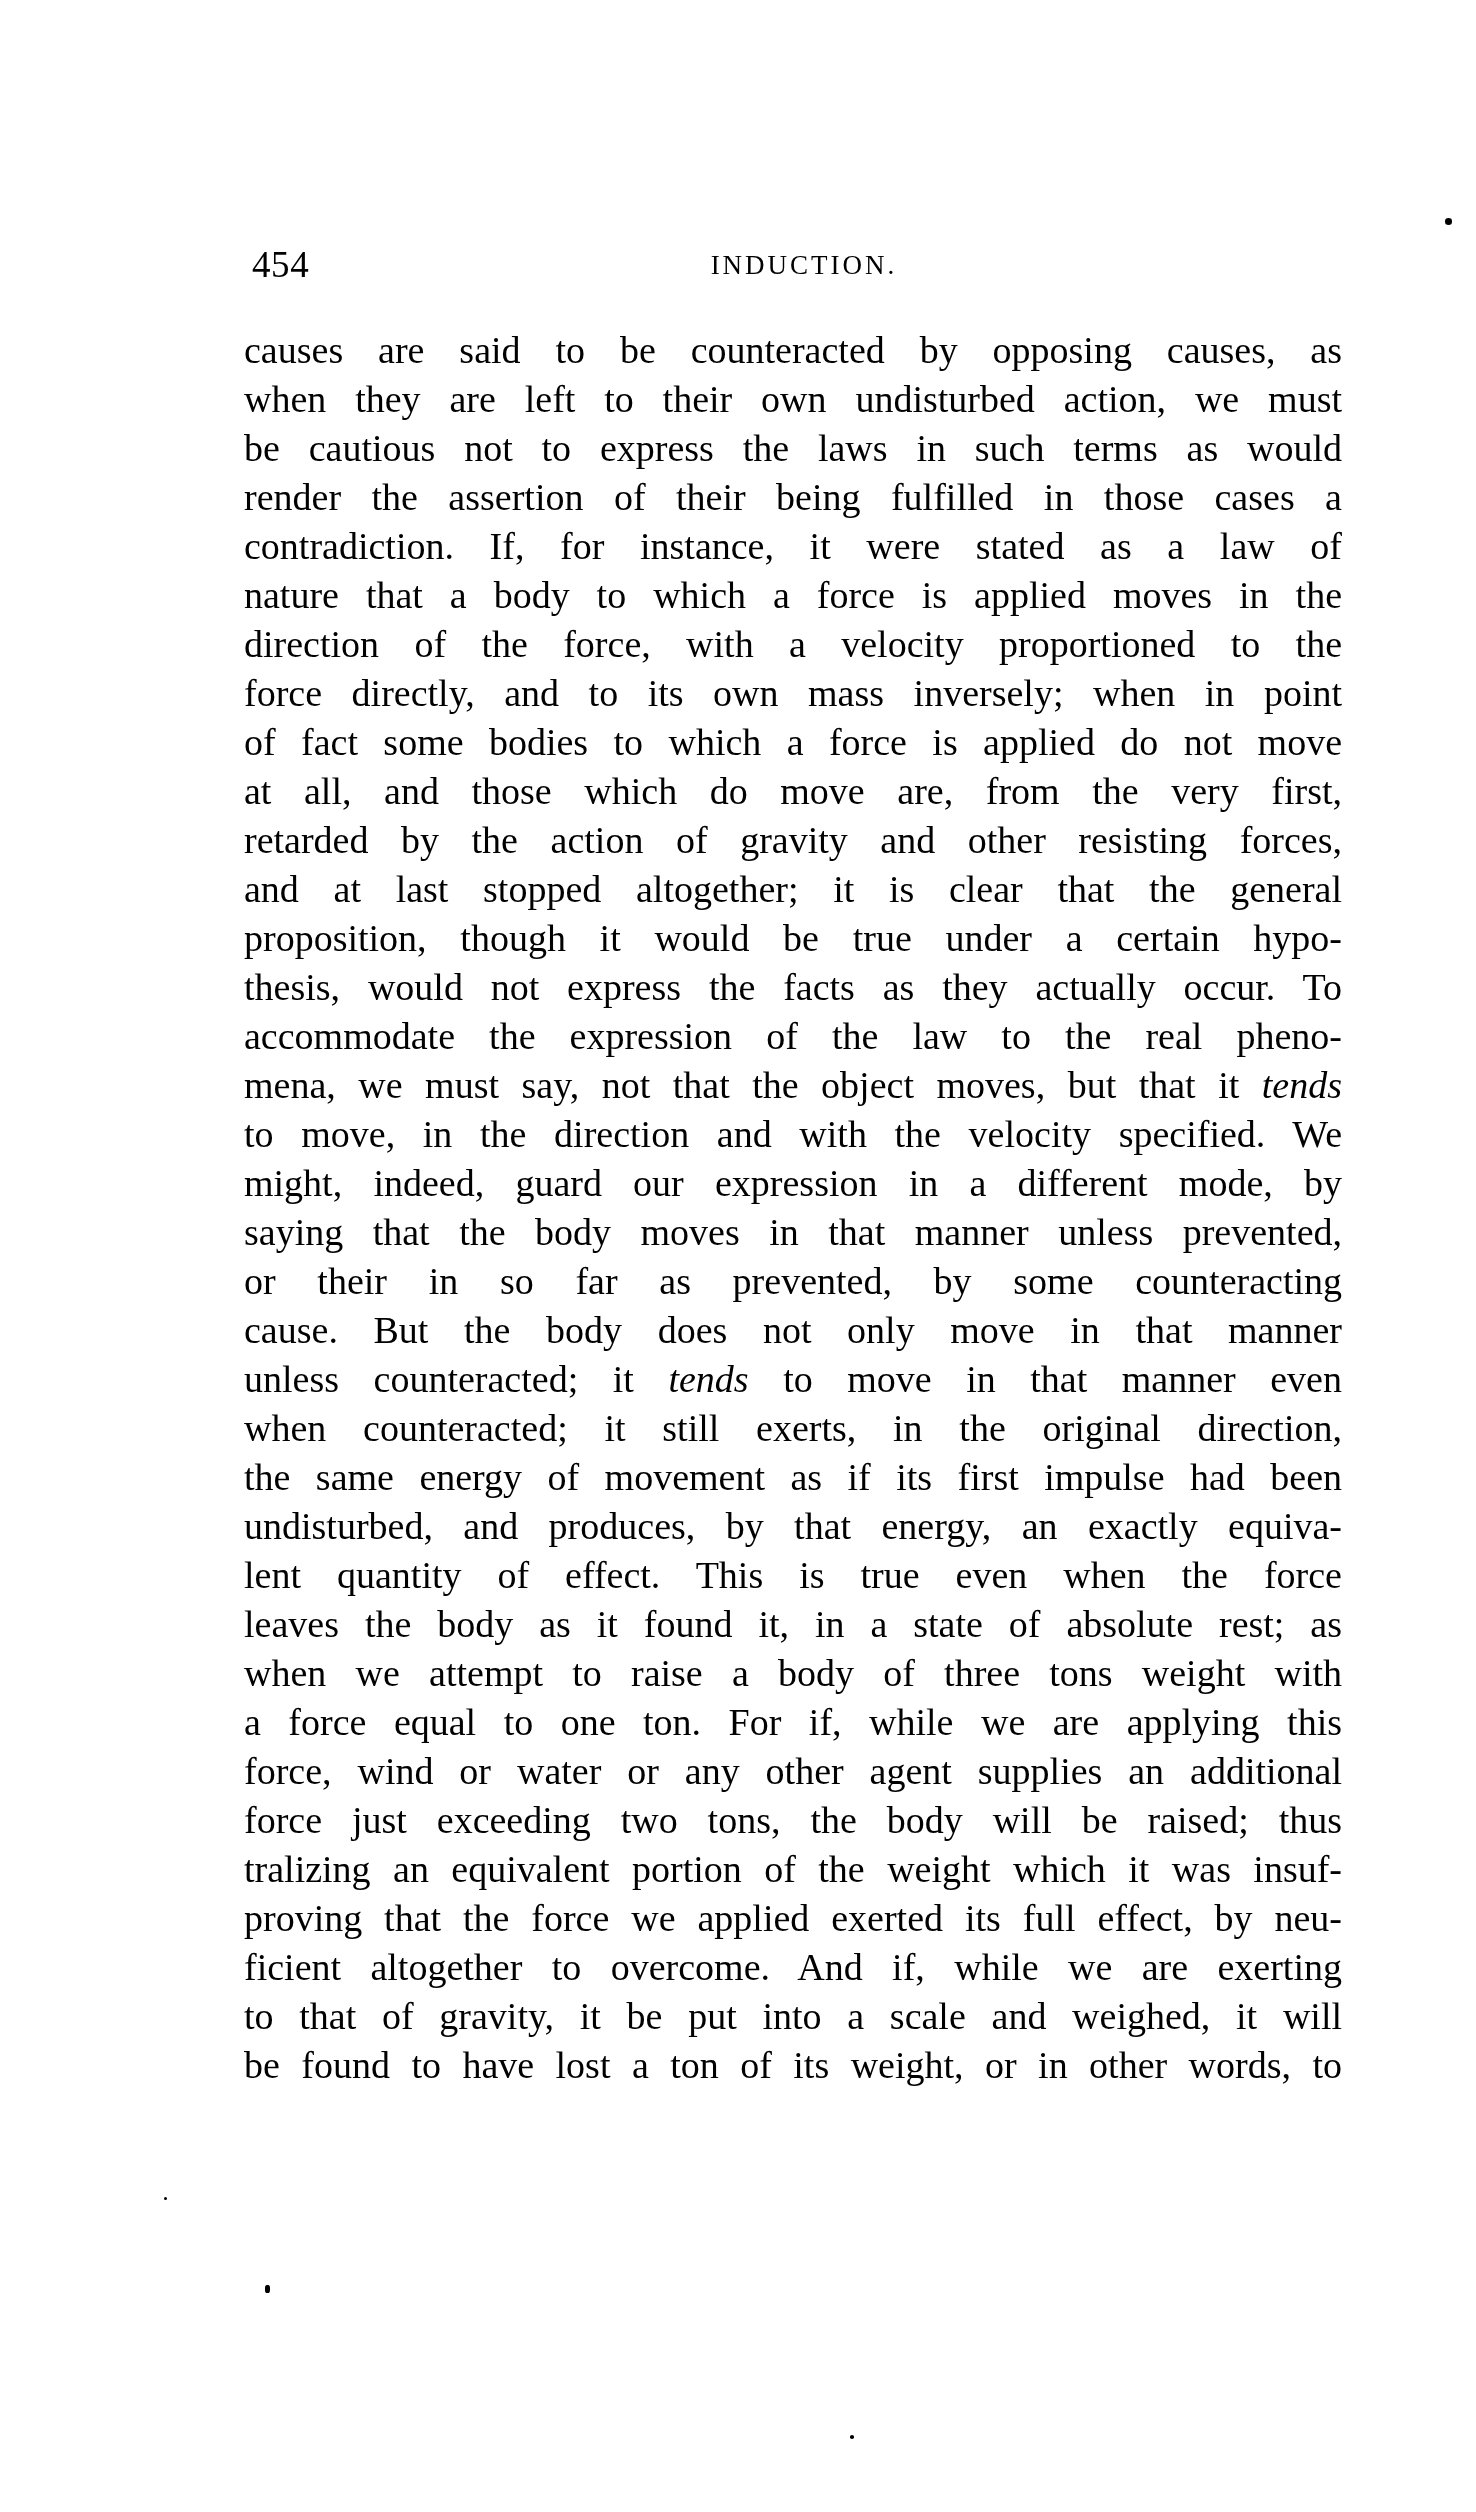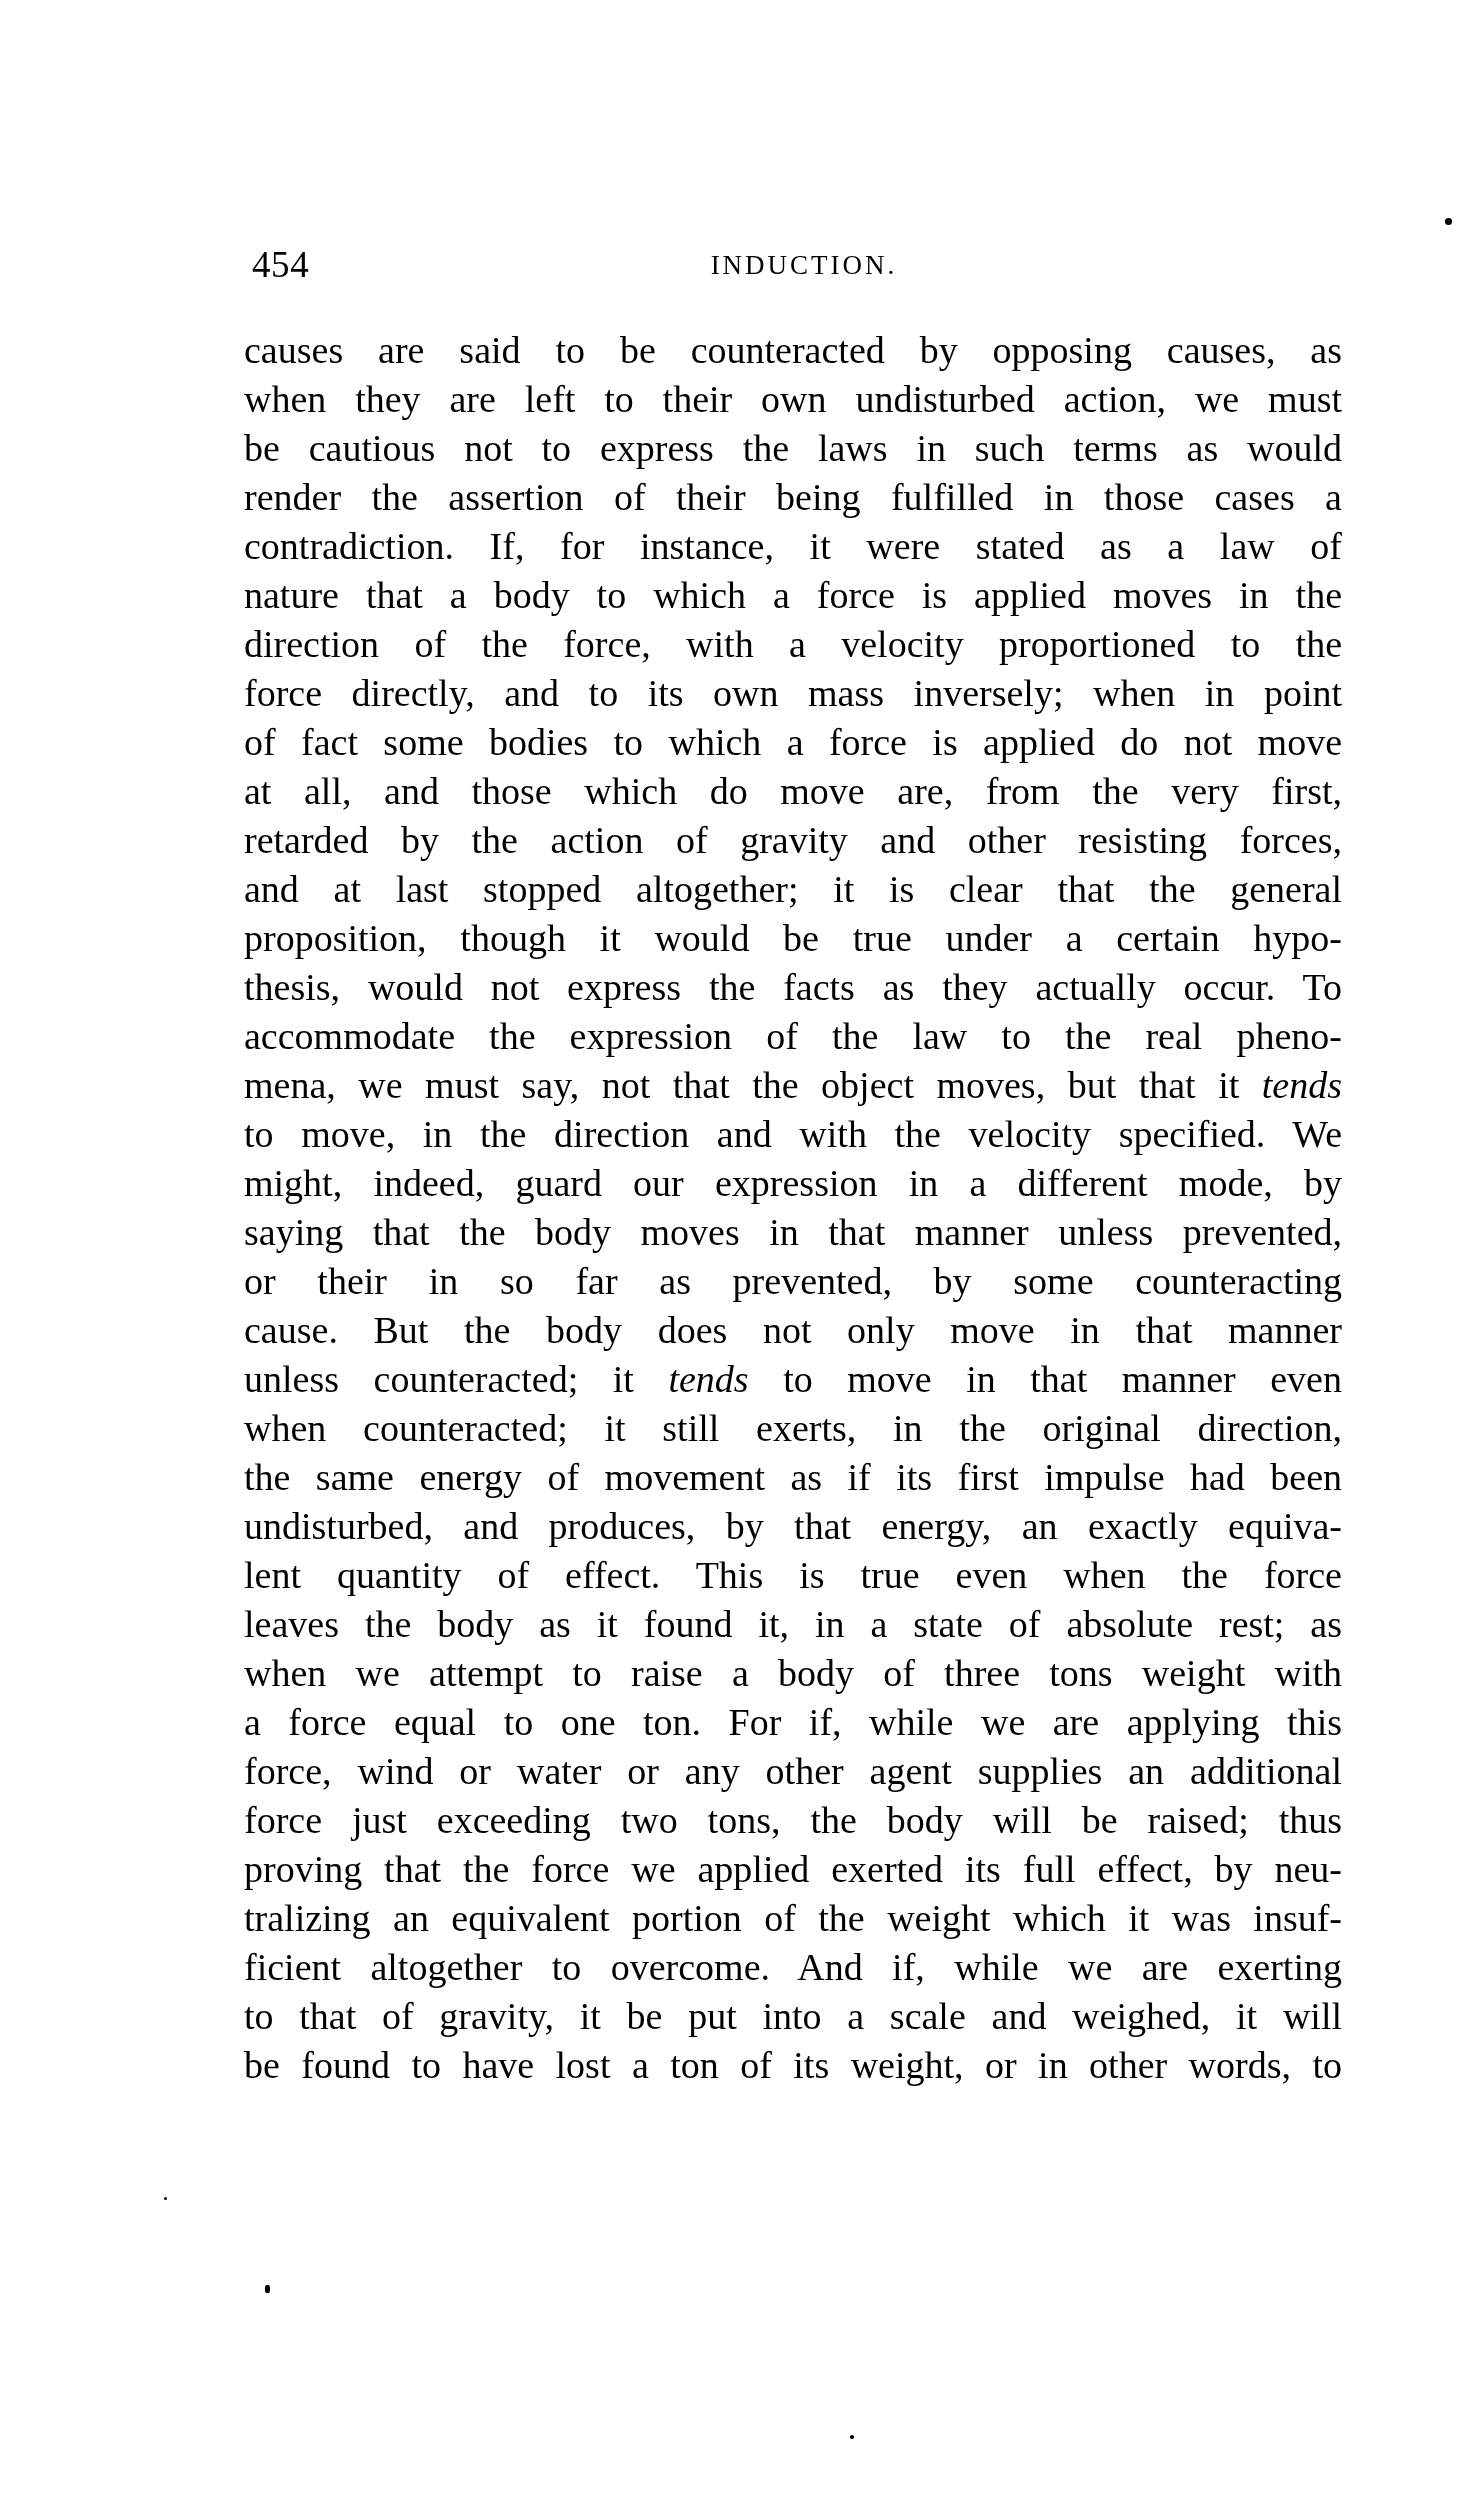--- a/index.html
+++ b/index.html
@@ -51,22 +51,22 @@
       <span class="line"><span>unless counteracted; it </span><em>tends</em><span> to move in that manner even</span></span>
       <span class="line"><span>when counteracted; it still exerts, in the original direction,</span></span>
       <span class="line"><span>the same energy of movement as if its first impulse had been</span></span>
       <span class="line"><span>undisturbed, and produces, by that energy, an exactly equiva-</span></span>
       <span class="line"><span>lent quantity of effect.  This is true even when the force</span></span>
       <span class="line"><span>leaves the body as it found it, in a state of absolute rest; as</span></span>
       <span class="line"><span>when we attempt to raise a body of three tons weight with</span></span>
       <span class="line"><span>a force equal to one ton.  For if, while we are applying this</span></span>
       <span class="line"><span>force, wind or water or any other agent supplies an additional</span></span>
       <span class="line"><span>force just exceeding two tons, the body will be raised; thus</span></span>
+      <span class="line"><span>tralizing an equivalent portion of the weight which it was insuf-</span></span>
       <span class="line"><span>proving that the force we applied exerted its full effect, by neu-</span></span>
-      <span class="line"><span>tralizing an equivalent portion of the weight which it was insuf-</span></span>
       <span class="line"><span>ficient altogether to overcome.  And if, while we are exerting</span></span>
       <span class="line"><span>to that of gravity, it be put into a scale and weighed, it will</span></span>
       <span class="line"><span>be found to have lost a ton of its weight, or in other words, to</span></span>
     </div>
 
   <span class="speck" style="left:1445px;top:218px;width:7.1px;height:6.5px;"></span>
   <span class="speck" style="left:164px;top:2197px;width:3px;height:3px;"></span>
   <span class="speck" style="left:265px;top:2285px;width:4.8px;height:7.7px;border-radius:40%;"></span>
   <span class="speck" style="left:850px;top:2435px;width:4.2px;height:3.6px;"></span>
 </div>

